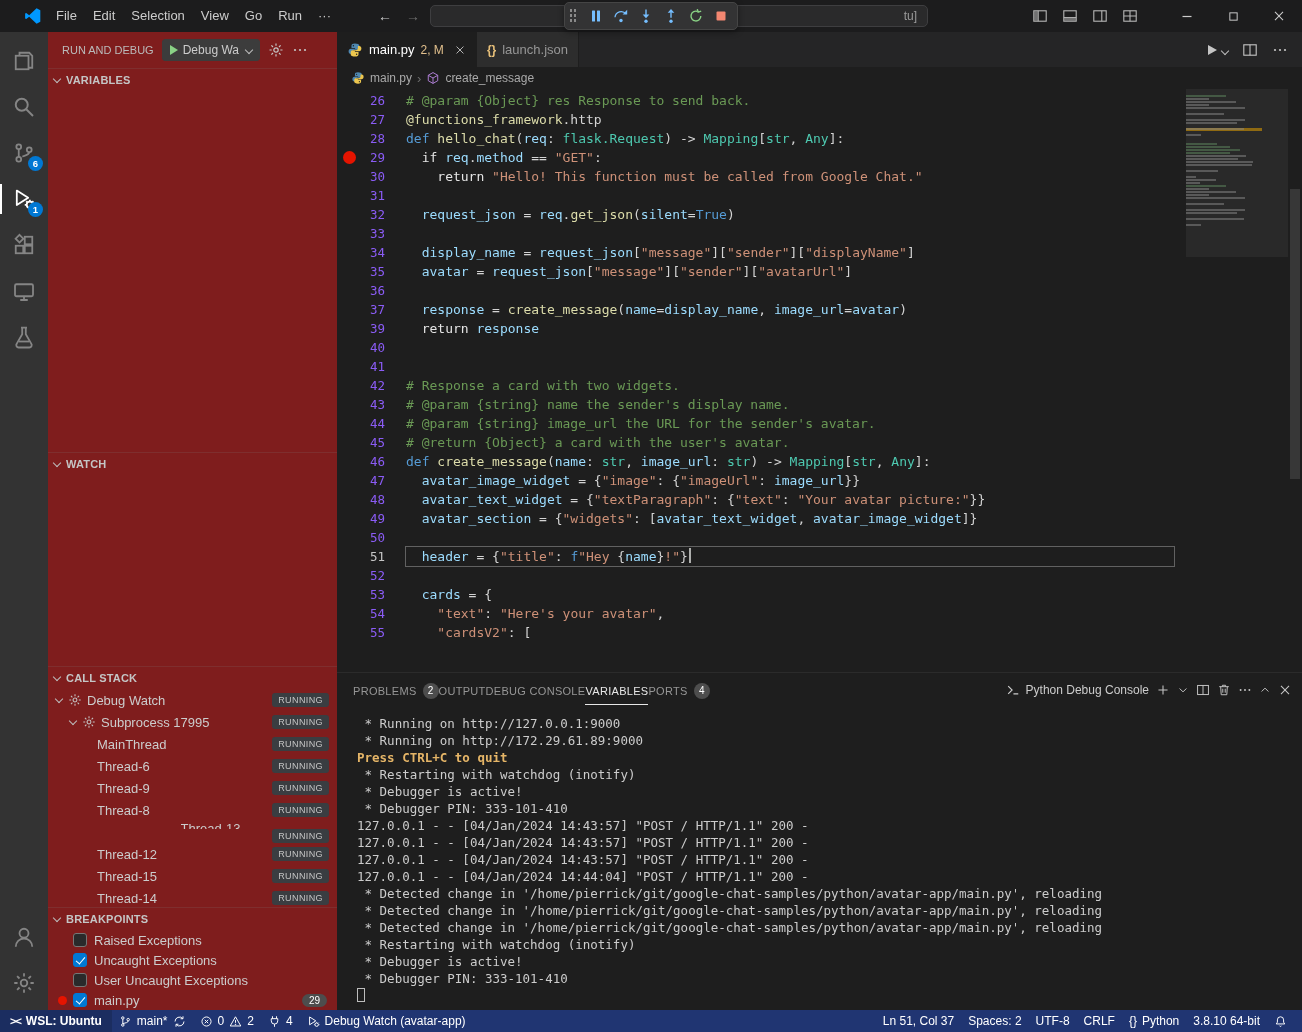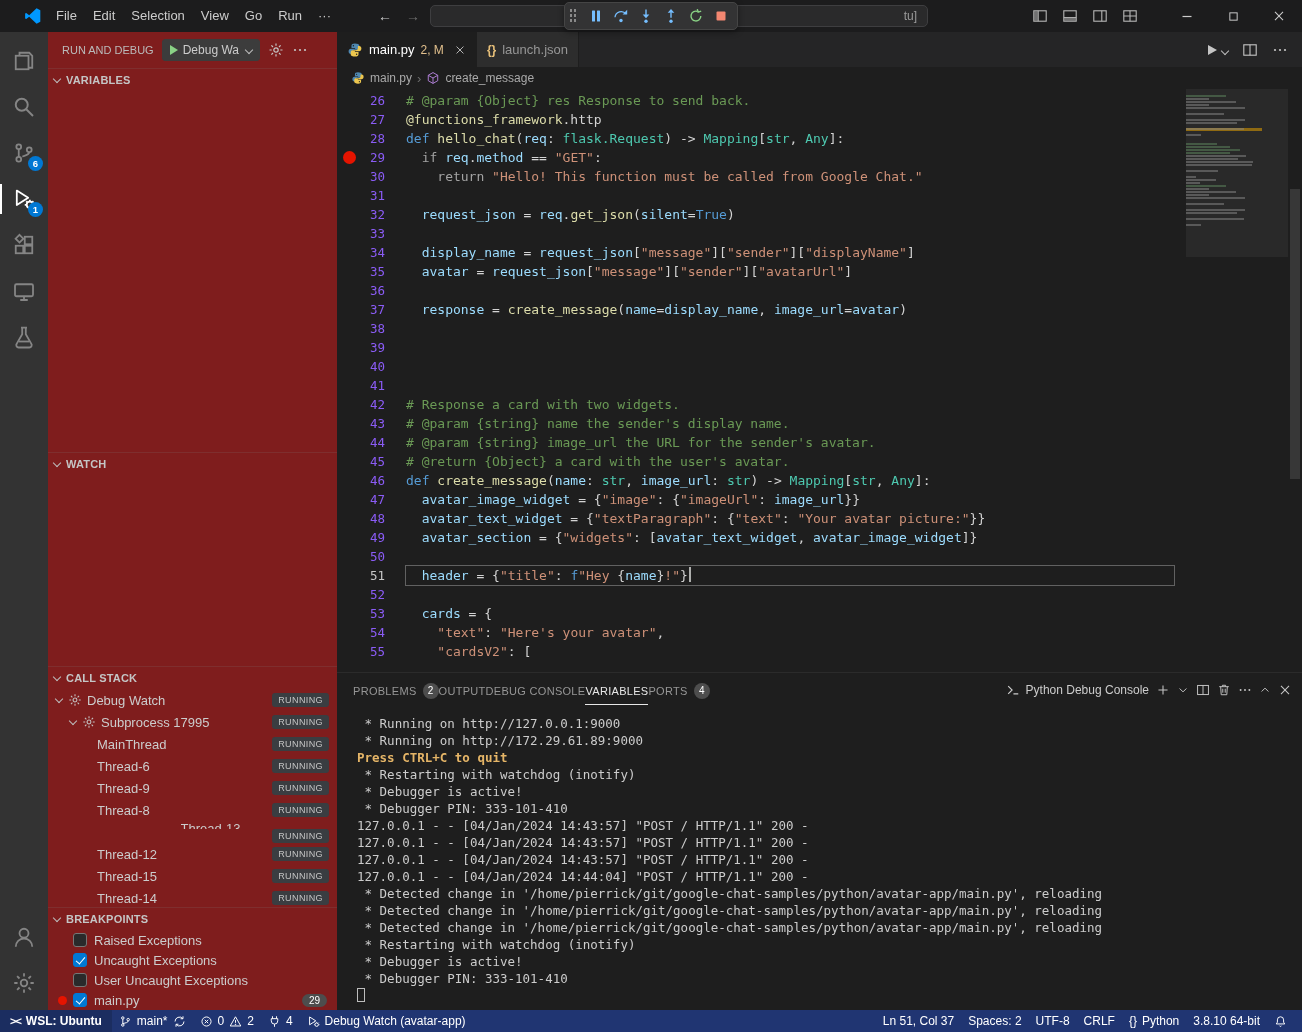--- a/index.html
+++ b/index.html
@@ -89,21 +89,21 @@
   .editor { flex:1; position:relative; background:#1e1e1e; overflow:hidden; padding-top:2px; }
   .cl { display:flex; height:19px; line-height:19px; font-family:"DejaVu Sans Mono", monospace; font-size:13px; white-space:pre; }
   .gut { flex:0 0 48px; display:flex; align-items:center; justify-content:flex-end; }
   .bpdot { width:13px; height:13px; border-radius:50%; margin-right:3px; flex:0 0 auto; }
   .bpdot.on { background:#e51400; }
   .ln { width:26px; text-align:right; color:#8b5cf6; font-size:12.5px; }
   .codetext { flex:1; margin-left:21px; margin-right:128px; }
   .cl.cur .codetext { box-shadow:0 0 0 1px rgba(255,255,255,.30); }
   .cl.cur .ln { color:#c6c6c6; }
   .caret { display:inline-block; width:2px; height:15px; background:#aeafad; vertical-align:-2px; margin-left:1px; }
-  .tk-d{color:#d4d4d4} .tk-c{color:#6a9955} .tk-k{color:#569cd6} .tk-kc{color:#a3a3a3}
+  .tk-d{color:#d4d4d4} .tk-c{color:#6a9955} .tk-k{color:#569cd6} .tk-kc{color:#e5e5e5}
   .tk-f{color:#dcdcaa} .tk-v{color:#9cdcfe} .tk-s{color:#ce9178} .tk-t{color:#4ec9b0}
 
   .minimap { position:absolute; top:6px; right:40px; width:76px; }
   .mm-row { height:3px; display:flex; }
   .mm-row span { height:2px; display:block; background:#8a8a8a; opacity:.5; }
   .mm-row span.mm-c { background:#5f8a5f; }
   .mm-row.hl { background:rgba(228,160,0,.55); }
   .mm-slider { position:absolute; top:0; right:14px; width:102px; height:168px; background:rgba(255,255,255,.05); }
   .vscroll { position:absolute; right:2px; top:100px; width:10px; height:290px; background:rgba(121,121,121,.28); }
 
@@ -604,22 +604,21 @@
             <div class="cl"><span class="gut"><span class="bpdot"></span><span class="ln">28</span></span><span class="codetext"><span class="tk-k">def </span><span class="tk-f">hello_chat</span><span class="tk-d">(</span><span class="tk-v">req</span><span class="tk-d">: </span><span class="tk-t">flask.Request</span><span class="tk-d">) -&gt; </span><span class="tk-t">Mapping</span><span class="tk-d">[</span><span class="tk-t">str</span><span class="tk-d">, </span><span class="tk-t">Any</span><span class="tk-d">]:</span></span></div>
             <div class="cl"><span class="gut"><span class="bpdot on"></span><span class="ln">29</span></span><span class="codetext"><span class="tk-d">  </span><span class="tk-kc">if</span><span class="tk-d"> </span><span class="tk-v">req</span><span class="tk-d">.</span><span class="tk-v">method</span><span class="tk-d"> == </span><span class="tk-s">"GET"</span><span class="tk-d">:</span></span></div>
             <div class="cl"><span class="gut"><span class="bpdot"></span><span class="ln">30</span></span><span class="codetext"><span class="tk-d">    </span><span class="tk-kc">return</span><span class="tk-d"> </span><span class="tk-s">"Hello! This function must be called from Google Chat."</span></span></div>
             <div class="cl"><span class="gut"><span class="bpdot"></span><span class="ln">31</span></span><span class="codetext"></span></div>
             <div class="cl"><span class="gut"><span class="bpdot"></span><span class="ln">32</span></span><span class="codetext"><span class="tk-d">  </span><span class="tk-v">request_json</span><span class="tk-d"> = </span><span class="tk-v">req</span><span class="tk-d">.</span><span class="tk-f">get_json</span><span class="tk-d">(</span><span class="tk-v">silent</span><span class="tk-d">=</span><span class="tk-k">True</span><span class="tk-d">)</span></span></div>
             <div class="cl"><span class="gut"><span class="bpdot"></span><span class="ln">33</span></span><span class="codetext"></span></div>
             <div class="cl"><span class="gut"><span class="bpdot"></span><span class="ln">34</span></span><span class="codetext"><span class="tk-d">  </span><span class="tk-v">display_name</span><span class="tk-d"> = </span><span class="tk-v">request_json</span><span class="tk-d">[</span><span class="tk-s">"message"</span><span class="tk-d">][</span><span class="tk-s">"sender"</span><span class="tk-d">][</span><span class="tk-s">"displayName"</span><span class="tk-d">]</span></span></div>
             <div class="cl"><span class="gut"><span class="bpdot"></span><span class="ln">35</span></span><span class="codetext"><span class="tk-d">  </span><span class="tk-v">avatar</span><span class="tk-d"> = </span><span class="tk-v">request_json</span><span class="tk-d">[</span><span class="tk-s">"message"</span><span class="tk-d">][</span><span class="tk-s">"sender"</span><span class="tk-d">][</span><span class="tk-s">"avatarUrl"</span><span class="tk-d">]</span></span></div>
             <div class="cl"><span class="gut"><span class="bpdot"></span><span class="ln">36</span></span><span class="codetext"></span></div>
             <div class="cl"><span class="gut"><span class="bpdot"></span><span class="ln">37</span></span><span class="codetext"><span class="tk-d">  </span><span class="tk-v">response</span><span class="tk-d"> = </span><span class="tk-f">create_message</span><span class="tk-d">(</span><span class="tk-v">name</span><span class="tk-d">=</span><span class="tk-v">display_name</span><span class="tk-d">, </span><span class="tk-v">image_url</span><span class="tk-d">=</span><span class="tk-v">avatar</span><span class="tk-d">)</span></span></div>
-            <div class="cl"><span class="gut"><span class="bpdot"></span><span class="ln">38</span></span><span class="codetext"></span></div>
-            <div class="cl"><span class="gut"><span class="bpdot"></span><span class="ln">39</span></span></div>
+            <div class="cl"><span class="gut"><span class="bpdot"></span><span class="ln">39</span></span><span class="codetext"><span class="tk-d">  </span><span class="tk-kc">return</span><span class="tk-d"> </span><span class="tk-v">response</span></span></div>
             <div class="cl"><span class="gut"><span class="bpdot"></span><span class="ln">40</span></span><span class="codetext"></span></div>
             <div class="cl"><span class="gut"><span class="bpdot"></span><span class="ln">41</span></span><span class="codetext"></span></div>
             <div class="cl"><span class="gut"><span class="bpdot"></span><span class="ln">42</span></span><span class="codetext"><span class="tk-c"># Response a card with two widgets.</span></span></div>
             <div class="cl"><span class="gut"><span class="bpdot"></span><span class="ln">43</span></span><span class="codetext"><span class="tk-c"># @param {string} name the sender's display name.</span></span></div>
             <div class="cl"><span class="gut"><span class="bpdot"></span><span class="ln">44</span></span><span class="codetext"><span class="tk-c"># @param {string} image_url the URL for the sender's avatar.</span></span></div>
             <div class="cl"><span class="gut"><span class="bpdot"></span><span class="ln">45</span></span><span class="codetext"><span class="tk-c"># @return {Object} a card with the user's avatar.</span></span></div>
             <div class="cl"><span class="gut"><span class="bpdot"></span><span class="ln">46</span></span><span class="codetext"><span class="tk-k">def </span><span class="tk-f">create_message</span><span class="tk-d">(</span><span class="tk-v">name</span><span class="tk-d">: </span><span class="tk-t">str</span><span class="tk-d">, </span><span class="tk-v">image_url</span><span class="tk-d">: </span><span class="tk-t">str</span><span class="tk-d">) -&gt; </span><span class="tk-t">Mapping</span><span class="tk-d">[</span><span class="tk-t">str</span><span class="tk-d">, </span><span class="tk-t">Any</span><span class="tk-d">]:</span></span></div>
             <div class="cl"><span class="gut"><span class="bpdot"></span><span class="ln">47</span></span><span class="codetext"><span class="tk-d">  </span><span class="tk-v">avatar_image_widget</span><span class="tk-d"> = {</span><span class="tk-s">"image"</span><span class="tk-d">: {</span><span class="tk-s">"imageUrl"</span><span class="tk-d">: </span><span class="tk-v">image_url</span><span class="tk-d">}}</span></span></div>
             <div class="cl"><span class="gut"><span class="bpdot"></span><span class="ln">48</span></span><span class="codetext"><span class="tk-d">  </span><span class="tk-v">avatar_text_widget</span><span class="tk-d"> = {</span><span class="tk-s">"textParagraph"</span><span class="tk-d">: {</span><span class="tk-s">"text"</span><span class="tk-d">: </span><span class="tk-s">"Your avatar picture:"</span><span class="tk-d">}}</span></span></div>
             <div class="cl"><span class="gut"><span class="bpdot"></span><span class="ln">49</span></span><span class="codetext"><span class="tk-d">  </span><span class="tk-v">avatar_section</span><span class="tk-d"> = {</span><span class="tk-s">"widgets"</span><span class="tk-d">: [</span><span class="tk-v">avatar_text_widget</span><span class="tk-d">, </span><span class="tk-v">avatar_image_widget</span><span class="tk-d">]}</span></span></div>

